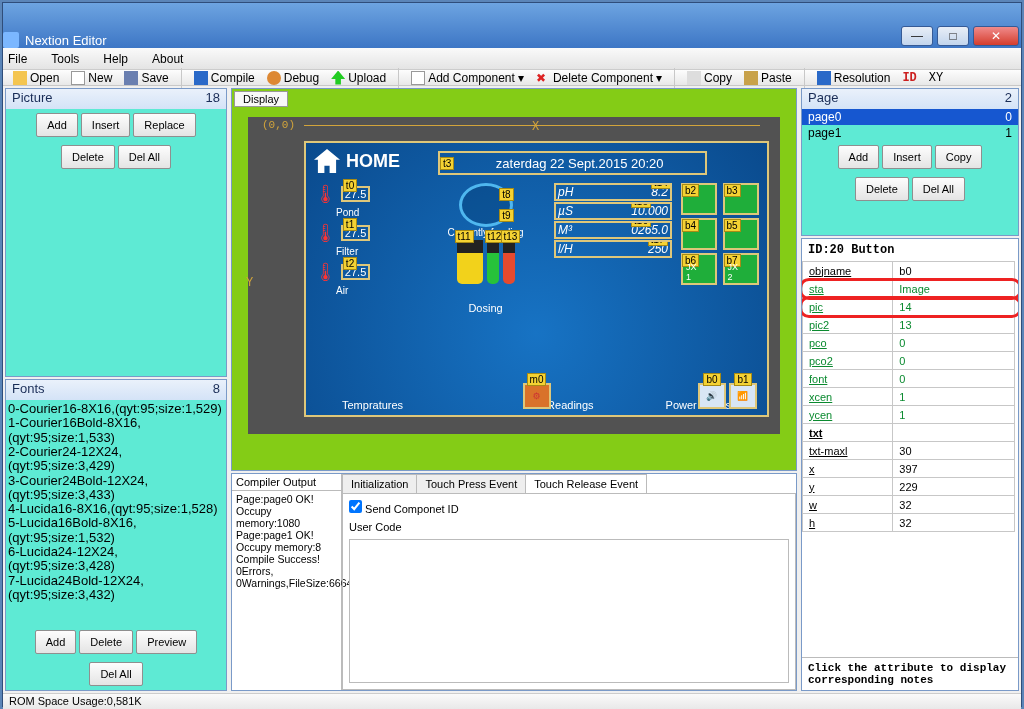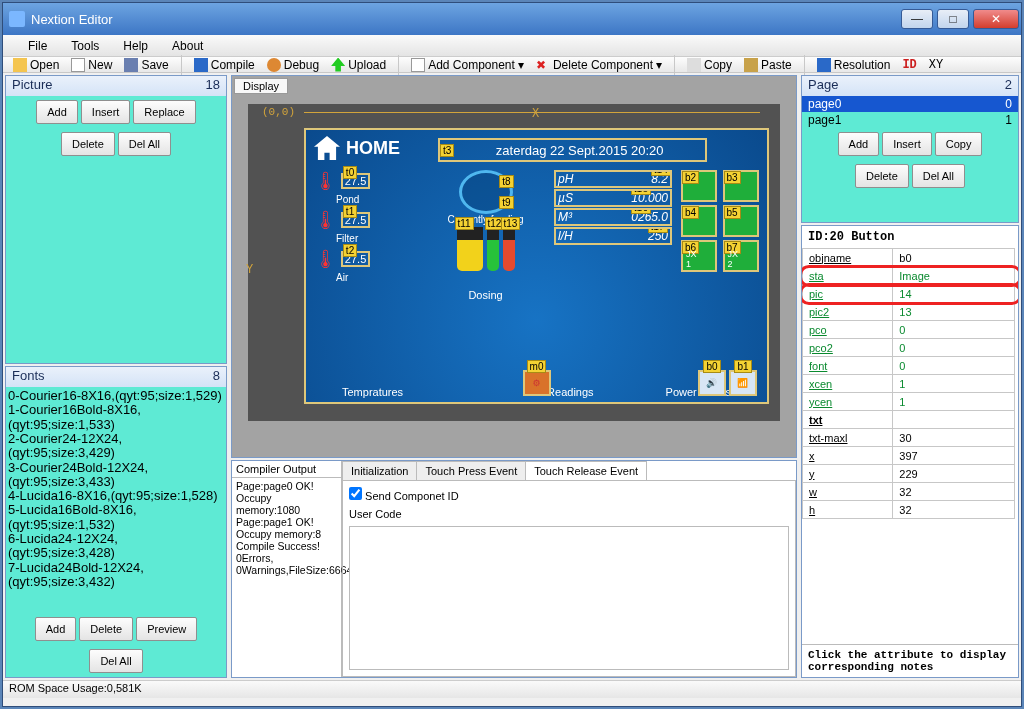--- a/index.html
+++ b/index.html
@@ -1,43 +1,43 @@
 <!DOCTYPE html>
 <html><head>
 <meta charset="utf-8">
 <style>
 * { box-sizing: border-box; margin: 0; padding: 0; font-family: "Segoe UI", Tahoma, sans-serif; }
 body { background: #5b85b8; overflow: hidden; width: 1024px; height: 709px; position: relative; }
 .win { position: absolute; left: 2px; top: 2px; width: 1020px; height: 705px; background: #f0f0f0; border: 1px solid #2f4d7a; }
-.titlebar { height: 32px; background: linear-gradient(#6da4e1,#3d76c5); display: flex; align-items: center; padding-left: 6px; color: #fff; font-size: 13px; }
+.titlebar { height: 45px; background: linear-gradient(#6da4e1,#3d76c5); display: flex; align-items: flex-end; padding-left: 0; color: #fff; font-size: 13px; }
 .titlebar .wbtns { margin-left: auto; display: flex; }
 .titlebar .wb { width: 32px; height: 20px; margin: 2px 2px; border: 1px solid #355a96; border-radius: 3px; display: flex; align-items: center; justify-content: center; font-size: 12px; color: #222; background: linear-gradient(#e8eef7,#c2d5ed); }
 .titlebar .wb.close { background: linear-gradient(#f08b8b,#d43d2d); color: #fff; width: 46px; }
-.menubar { height: 22px; background: linear-gradient(#fafafa,#e4e4e4); display: flex; align-items: center; padding: 0 25px; font-size: 12px; gap: 24px; border-bottom: 1px solid #ccc; }
+.menubar { height: 22px; background: linear-gradient(#fafafa,#e4e4e4); display: flex; align-items: center; padding: 0 5px; font-size: 12px; gap: 24px; border-bottom: 1px solid #ccc; }
 .toolbar { height: 16px; background: linear-gradient(#fdfdfd,#e8e8e8); display: flex; align-items: center; padding: 0 6px; font-size: 12px; gap: 4px; border-bottom: 1px solid #c8c8c8; }
 .toolbar .sep { width: 1px; height: 20px; background: #c8c8c8; margin: 0 4px; }
 .tbtn { display: flex; align-items: center; gap: 3px; padding: 2px 4px; }
 .ico { width: 14px; height: 14px; display: inline-block; }
 .content { display: flex; height: calc(100% - 28px - 22px - 28px - 18px); }
 .statusbar { height: 18px; background: linear-gradient(#fafafa,#e6e6e6); font-size: 11px; padding: 1px 6px; border-top: 1px solid #ccc; }
 
 
 .leftcol { width: 226px; display: flex; flex-direction: column; gap: 2px; padding: 2px; }
 .panel { border: 1px solid #7a9ac8; background: #5eead4; display: flex; flex-direction: column; }
 .panelhdr { height: 20px; background: linear-gradient(#eaf1fb,#d4e3f7); font-size: 13px; padding: 1px 6px; color: #1a2d57; font-family: "Courier New", monospace; display: flex; justify-content: space-between; }
 .piclist { flex: 1; overflow: auto; font-size: 13px; }
 .picitem { padding: 2px 4px; }
 .picicon { width: 32px; height: 30px; background: #3076c7; margin: 2px 4px; display: inline-block; }
 .btnrow { display: flex; gap: 3px; justify-content: center; padding: 4px; flex-wrap: wrap; }
 .btn { font-size: 11px; padding: 5px 10px; border: 1px solid #8f8f8f; background: linear-gradient(#fdfdfd,#e4e4e4); border-radius: 2px; }
 .fontlist { flex: 1; font-size: 13px; line-height: 1.1; overflow: auto; padding: 2px; }
 
 
 .centercol { flex: 1; display: flex; flex-direction: column; padding: 2px; gap: 2px; }
-.canvaswrap { border: 1px solid #7a9ac8; background: #a3a3a3; flex: 1; position: relative; }
+.canvaswrap { border: 1px solid #7a9ac8; background: #84cc16; flex: 1; position: relative; }
 .canvastab { position: absolute; left: 2px; top: 2px; font-size: 11px; border: 1px solid #999; padding: 1px 8px; background: #f8f8f8; }
 .canvas { position: absolute; left: 16px; top: 28px; right: 16px; bottom: 36px; background: #525252; }
 .ruler-h { position:absolute; left:56px; right:20px; top:8px; height:12px; border-top:1px solid #d2a43b; }
 .ruler-lbl-x { position:absolute; left:50%; top:-6px; color:#d2a43b; font-size:12px; font-family:"Courier New"; }
 .ruler-lbl-y { position:absolute; left:-2px; top:50%; color:#d2a43b; font-size:12px; font-family:"Courier New"; }
 .origin { position:absolute; left:14px; top:2px; color:#d2a43b; font-size:11px; font-family:"Courier New"; }
 .screen { position: absolute; left: 56px; top: 24px; width: 465px; height: 276px; border: 2px solid #dec77a; background: radial-gradient(circle at 50% 70%, #1773c4, #0a4a8d); overflow: hidden; color: #fff; font-family: "Courier New", monospace; }
 .homebar { display: flex; align-items: center; gap: 6px; padding: 6px 8px; font-size: 18px; font-weight: bold; }
 .dateov { position:absolute; left:132px; top:8px; right:60px; height:24px; border:2px solid #dec77a; display:flex; align-items:center; font-size:13px; }
 .yt { background:#f4d233; color:#000; font-size:10px; padding:0 2px; border:1px solid #a78b15; display:inline-block; }

